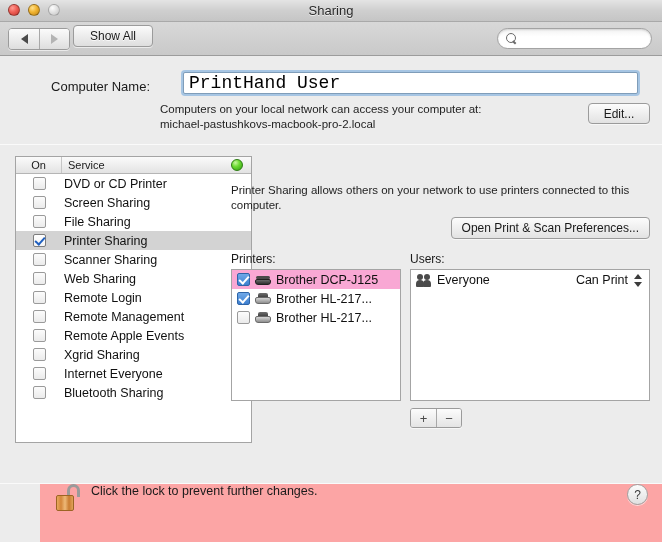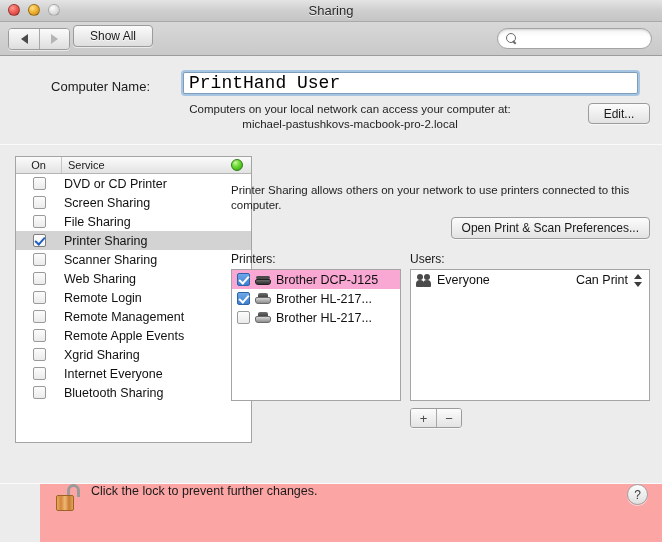--- a/index.html
+++ b/index.html
@@ -195,21 +195,21 @@
   }
 
   .cname-sub {
     position: absolute;
     left: 160px; top: 46px;
     width: 380px;
     font-size: 11.5px;
     line-height: 15px;
     color: #1e1e1e;
   }
-  .sub-line { display: block; text-align: center; }
+  .sub-line { display: block; }
 
   .edit-btn {
     position: absolute;
     right: 12px; top: 47px;
     width: 62px; height: 21px;
     border: 1px solid #9b9b9b;
     border-radius: 4px;
     background: linear-gradient(to bottom, #fcfcfc, #e2e2e2);
     box-shadow: 0 1px 0 rgba(255,255,255,.6);
     font-size: 12px;

